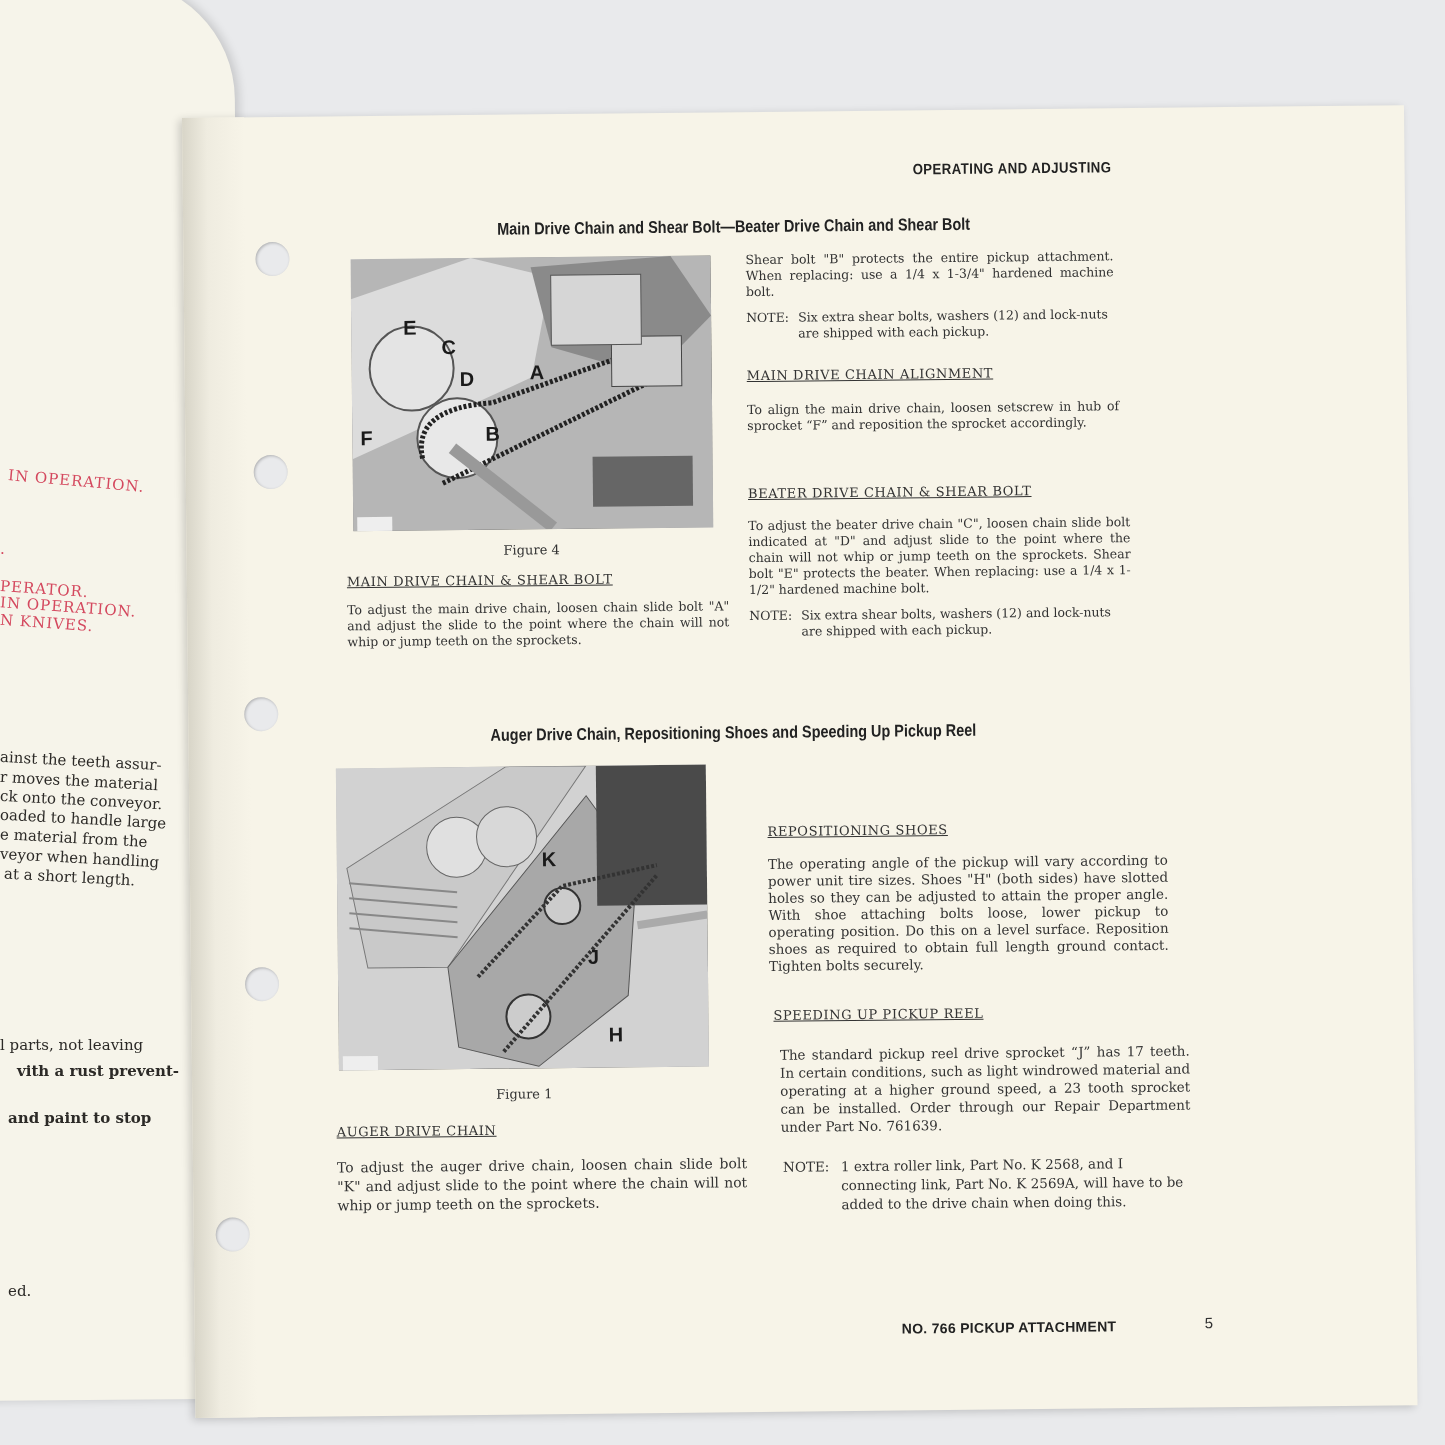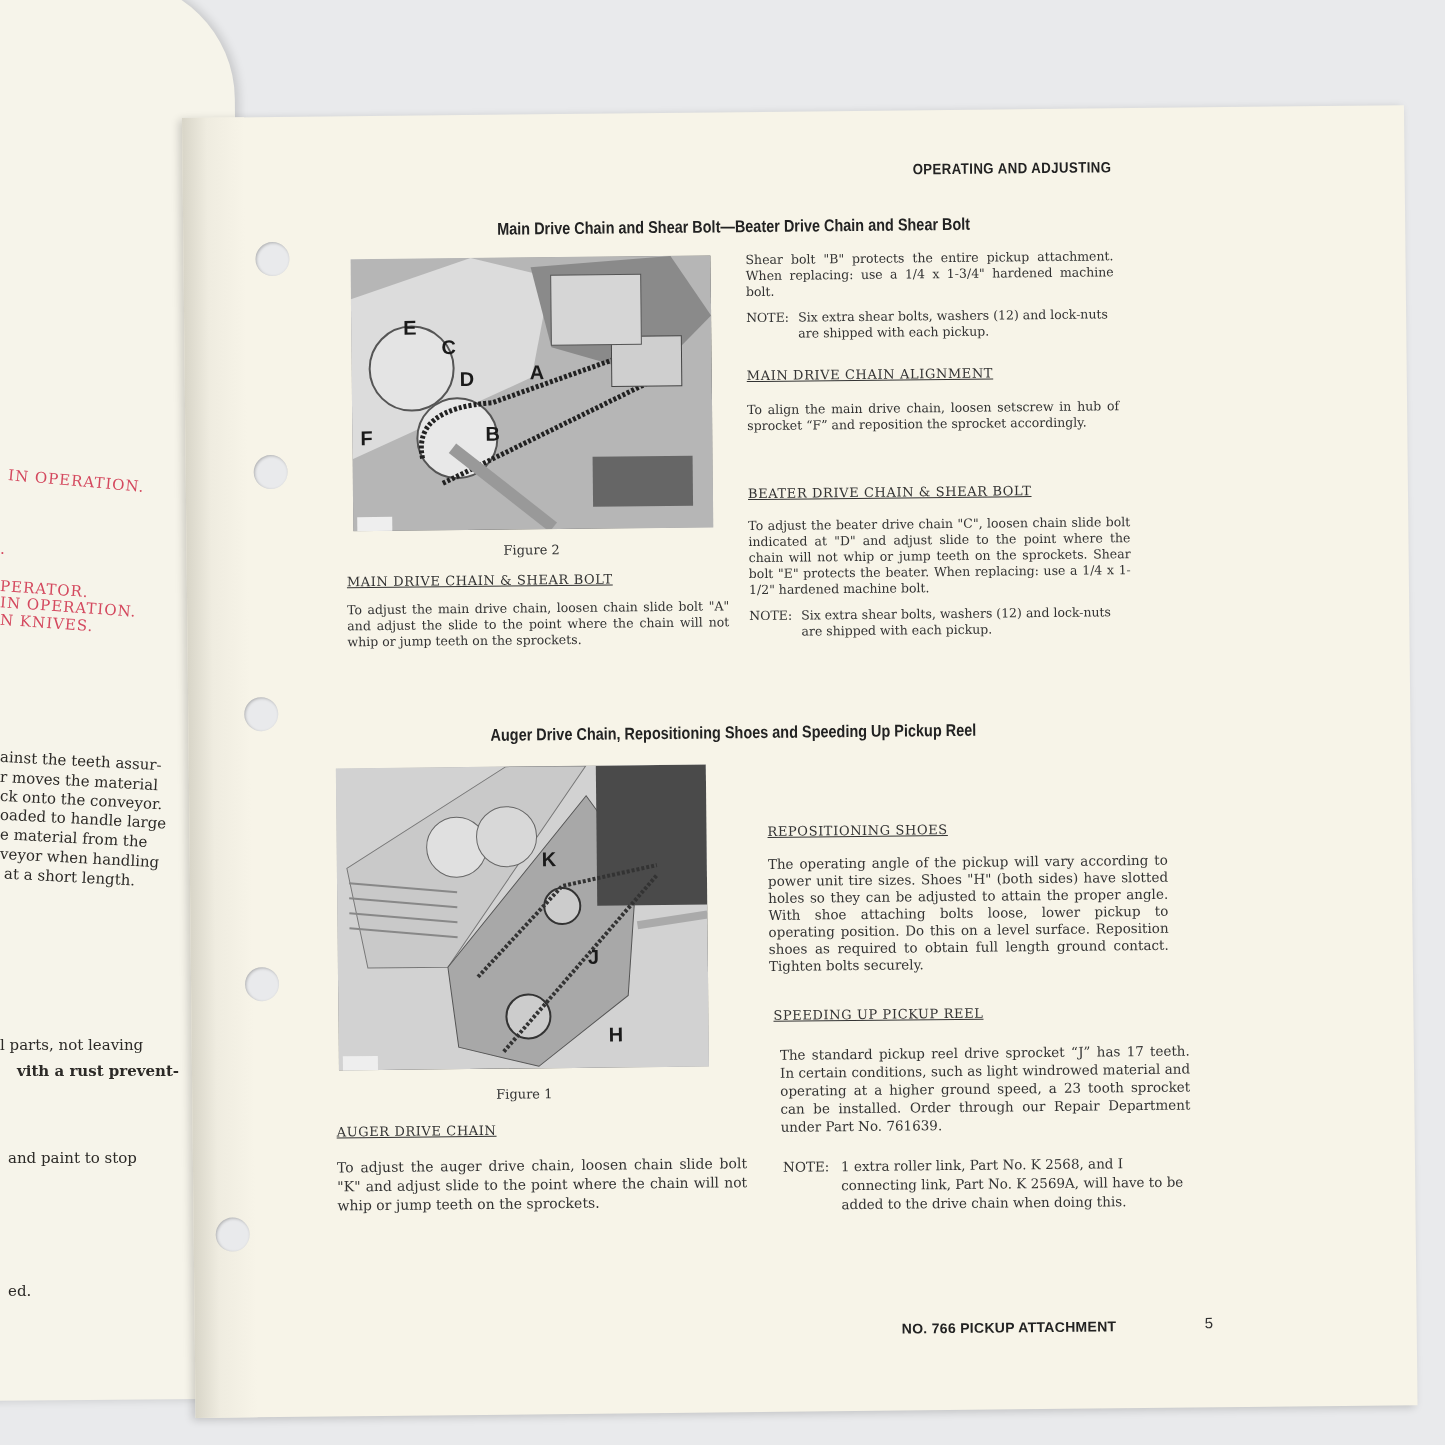--- a/index.html
+++ b/index.html
@@ -38,21 +38,21 @@
 <div class="left-text" style="left:0px;top:752px;transform:rotate(3deg);">ainst the teeth assur-</div>
 <div class="left-text" style="left:0px;top:772px;transform:rotate(3deg);">r moves the material</div>
 <div class="left-text" style="left:0px;top:791px;transform:rotate(3deg);">ck onto the conveyor.</div>
 <div class="left-text" style="left:0px;top:810px;transform:rotate(3deg);">oaded to handle large</div>
 <div class="left-text" style="left:0px;top:829px;transform:rotate(3deg);">e material from the</div>
 <div class="left-text" style="left:0px;top:849px;transform:rotate(3deg);">veyor when handling</div>
 <div class="left-text" style="left:4px;top:868px;transform:rotate(3deg);">at a short length.</div>
 
 <div class="left-text" style="left:0px;top:1013px;margin-top:23px;">l parts, not leaving</div>
 <div class="left-text" style="left:17px;top:1062px;font-weight:bold;">vith a rust prevent-</div>
-<div class="left-text" style="left:8px;top:1149px;">and paint to stop</div>
+<div class="left-text" style="left:8px;top:1109px;font-weight:bold;">and paint to stop</div>
 <div class="left-text" style="left:8px;top:1282px;">ed.</div>
 
 <div class="right-page">
   <div class="binding-shadow"></div>
   <div class="hole" style="left:72px;top:125px;"></div>
   <div class="hole" style="left:68px;top:338px;"></div>
   <div class="hole" style="left:56px;top:580px;"></div>
   <div class="hole" style="left:54px;top:850px;"></div>
   <div class="hole" style="left:22px;top:1100px;"></div>
 
@@ -75,21 +75,21 @@
         <rect x="240" y="200" width="100" height="50" fill="#666"></rect>
       </svg>
       <span class="fig-label" style="left:52px;top:58px;">E</span>
       <span class="fig-label" style="left:90px;top:78px;">C</span>
       <span class="fig-label" style="left:108px;top:110px;">D</span>
       <span class="fig-label" style="left:178px;top:104px;">A</span>
       <span class="fig-label" style="left:8px;top:168px;">F</span>
       <span class="fig-label" style="left:133px;top:165px;">B</span>
       <span class="fig-code" style="left:4px;top:258px;">US 761-9</span>
     </div>
-    <div class="caption" style="left:255px;top:428px;">Figure 2</div>
+    <div class="caption" style="left:255px;top:428px;">Figure 4</div>
 
     <div class="subhead" style="left:98px;top:458px;">MAIN DRIVE CHAIN &amp; SHEAR BOLT</div>
     <div class="para" style="left:98px;top:486px;width:382px;">To adjust the main drive chain, loosen chain slide bolt "A" and adjust the slide to the point where the chain will not whip or jump teeth on the sprockets.</div>
 
     <div class="para" style="left:500px;top:140px;width:368px;">Shear bolt "B" protects the entire pickup attachment. When replacing: use a 1/4 x 1-3/4" hardened machine bolt.</div>
     <div class="note" style="left:500px;top:198px;width:368px;">
       <span>NOTE:</span>
       <span class="note-body">Six extra shear bolts, washers (12) and lock-nuts are shipped with each pickup.</span>
     </div>
 

